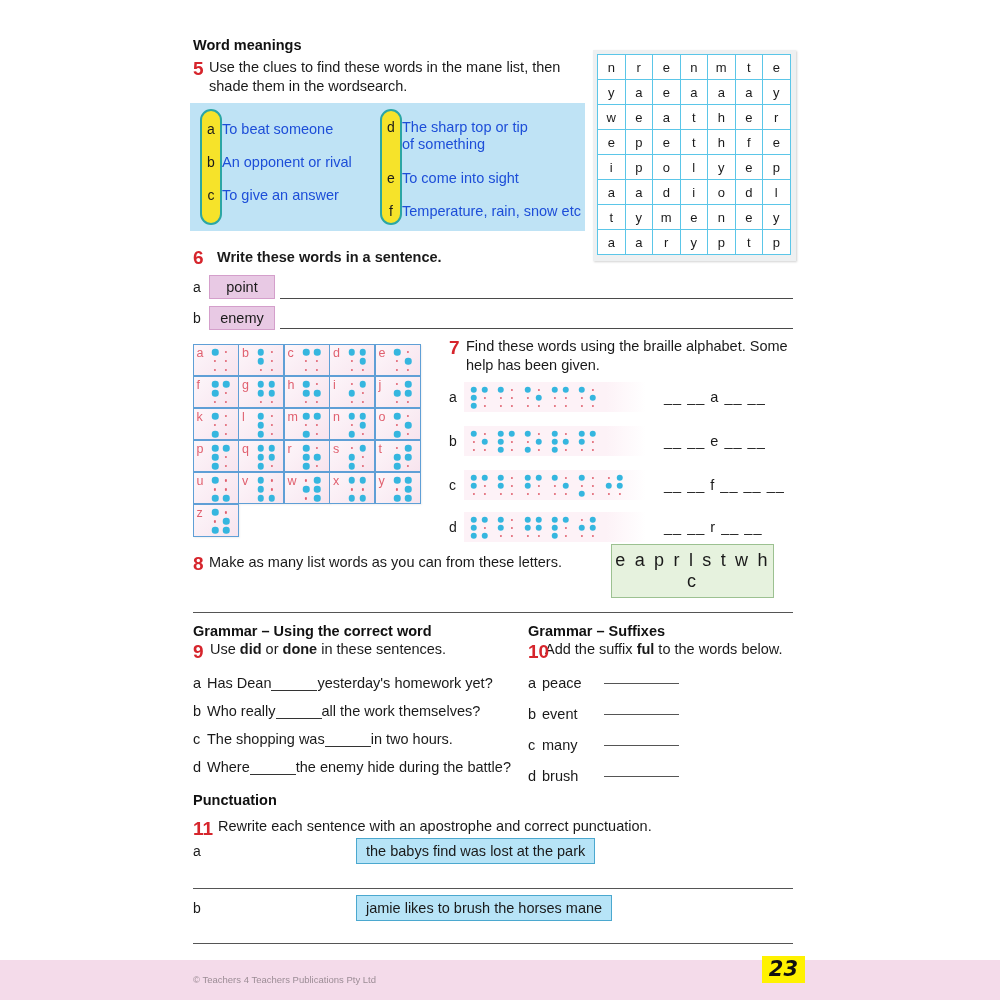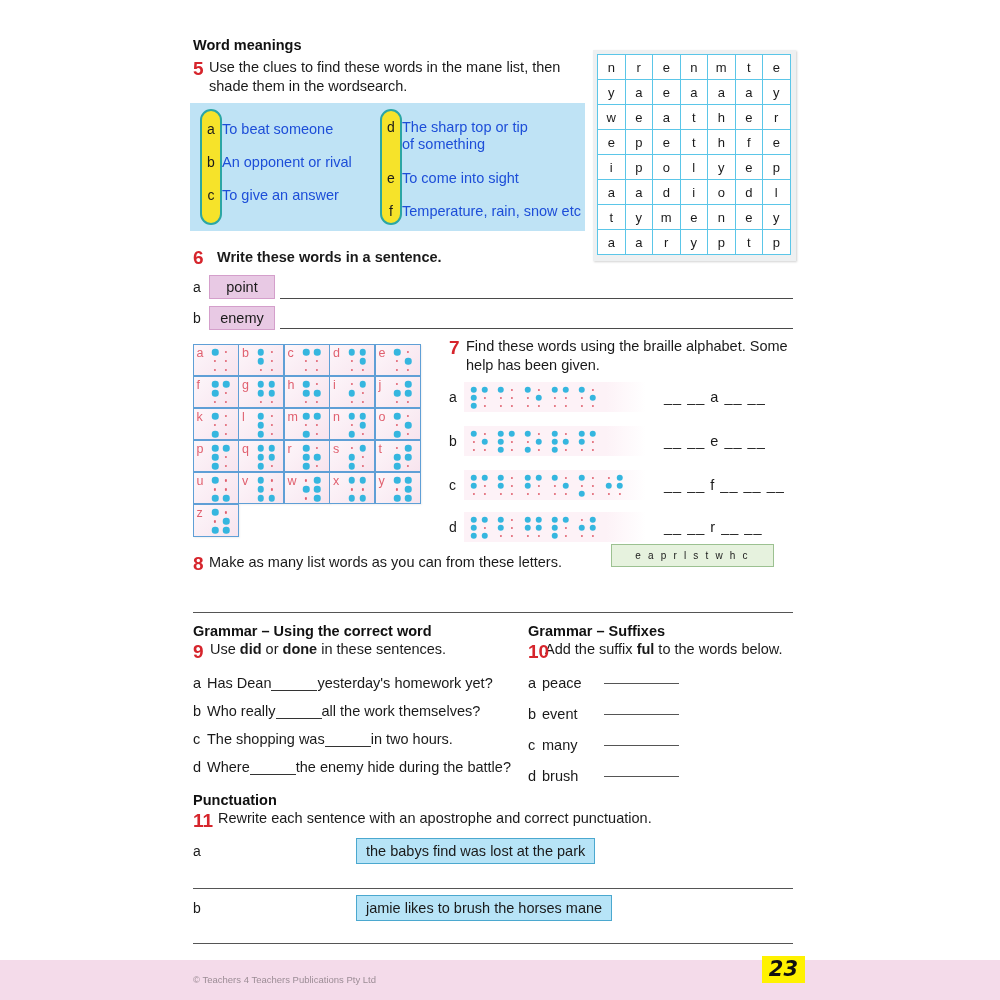--- a/index.html
+++ b/index.html
@@ -99,21 +99,21 @@
   .q7cell .bdots2 { position:absolute; left:1px; top:1px; display:grid; grid-template-columns:11px 11px; grid-template-rows:8px 8px 8px; }
   .q7ans { margin-left:18px; font-size:14.5px; letter-spacing:1px; white-space:nowrap; }
 
   
   #q8 { position:absolute; left:193px; top:553px; width:600px; }
   #q8 .qnum { position:absolute; left:0; top:1px; }
   #q8 .qtext { margin-left:16px; }
   #q8box {
     position:absolute; left:418px; top:-9px; width:163px;
     background:#e6f2de; border:1px solid #9cc191;
-    text-align:center; font-size:10px; padding:5px 0; letter-spacing:2.2px;
+    text-align:center; font-size:18px; padding:5px 0; letter-spacing:2.2px;
   }
 
   
   .hrule { position:absolute; height:1px; background:#555; }
 
   
   #g1 { position:absolute; left:193px; top:623px; width:330px; }
   #g2 { position:absolute; left:528px; top:623px; width:290px; }
   .gq { position:relative; margin-top:2px; }
   .gq .qnum { position:absolute; left:0; top:1px; }
@@ -889,21 +889,21 @@
     <span class="suffline"></span>
   </div>
   <div class="suffrow" style="left:528px; top:768px;">
     <span class="cl">d</span>
     <span class="sw">brush</span>
     <span class="suffline"></span>
   </div>
 
   <div id="punc">
     <div class="sec-head">Punctuation</div>
-    <div style="position:relative; height:22px; margin-top:2px;">
+    <div style="position:relative; height:22px; margin-top:10px;">
       <span class="qnum">11</span>
       <span class="qtext">Rewrite each sentence with an apostrophe and correct punctuation.</span>
     </div>
   </div>
 
   <div class="prow" style="left:193px; top:838px; width:600px;">
     <span class="cl">a</span>
     <span style="width:149px;"></span>
     <span class="pbox">the babys find was lost at the park</span>
   </div>

